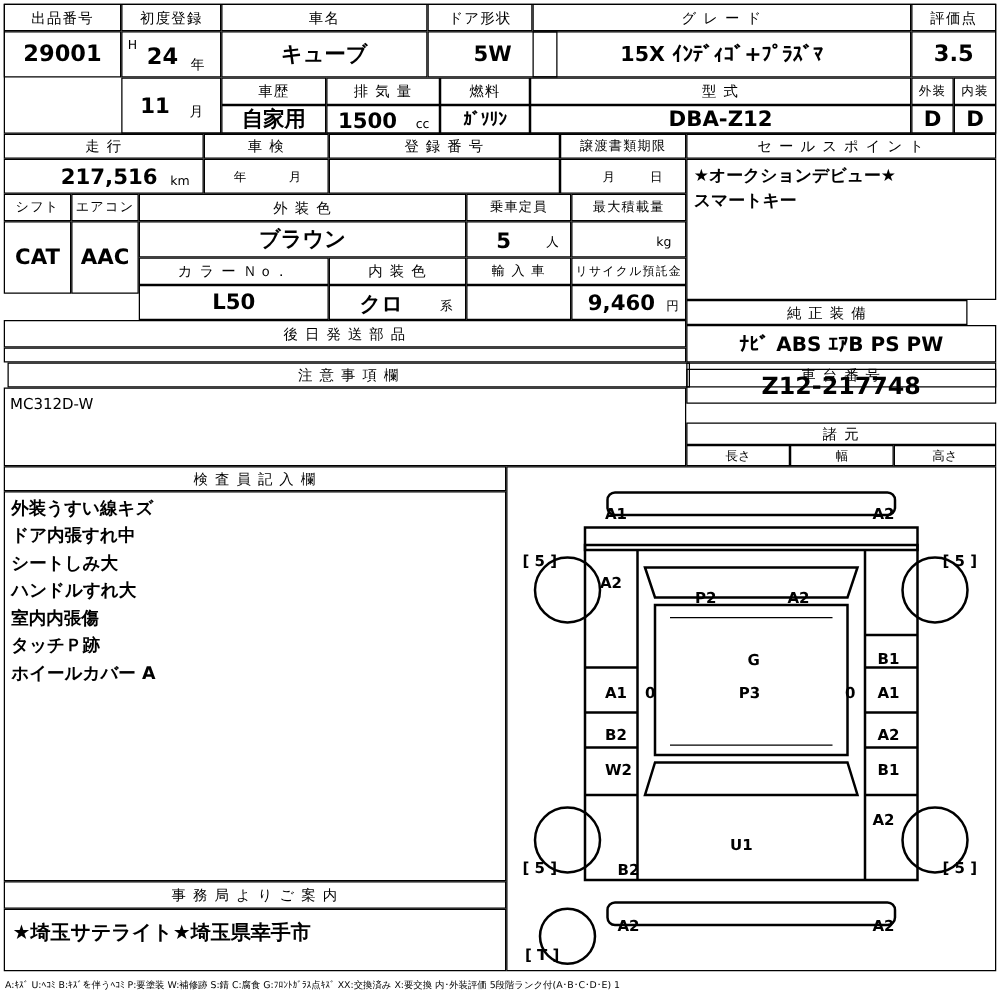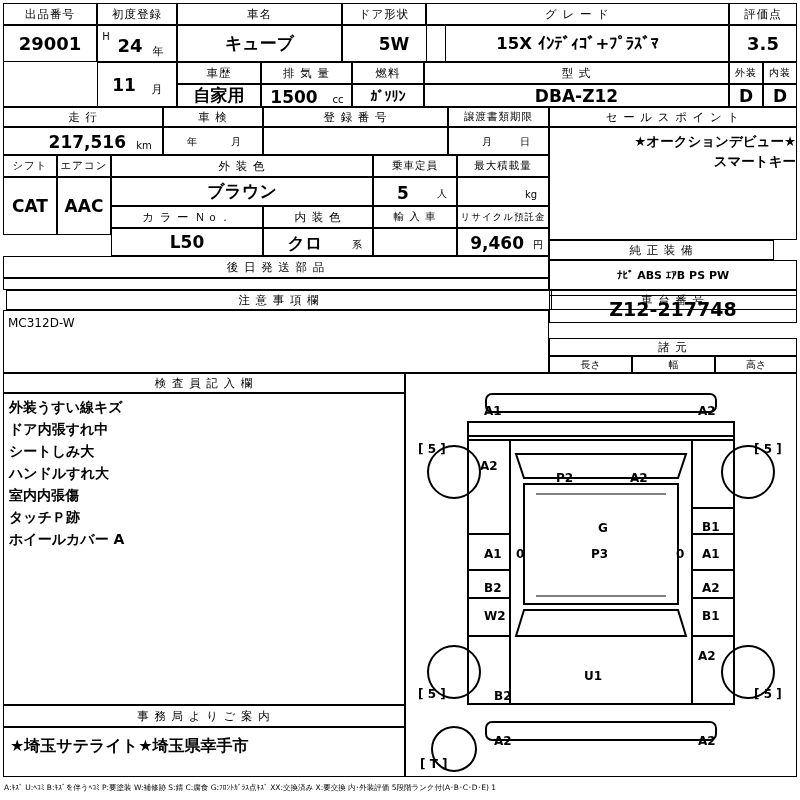--- a/index.html
+++ b/index.html
@@ -124,26 +124,26 @@
   <div class="bx" style="left:373px;top:228px;width:84px;height:28px;"></div>
   <div class="bx" style="left:457px;top:228px;width:92px;height:28px;">
     <div class="lbl med right" style="left:0;top:0;width:70px;height:28px;">9,460</div>
     <div class="lbl unit" style="left:70px;top:8px;width:20px;height:16px;">円</div>
   </div>
 
   <div class="bx lbl hdr" style="left:3px;top:256px;width:546px;height:22px;">後 日 発 送 部 品</div>
   <div class="bx" style="left:3px;top:278px;width:546px;height:12px;"></div>
 
   <div class="bx lbl hdr" style="left:549px;top:107px;width:248px;height:20px;">セ ー ル ス ポ イ ン ト</div>
-  <div class="bx" style="left:549px;top:127px;width:248px;height:113px;text-align:right;">
+  <div class="bx" style="left:549px;top:127px;width:248px;height:113px;">
     <div class="sales" style="left:0;top:4px;width:246px;">★オークションデビュー★</div>
     <div class="sales" style="left:0;top:24px;width:246px;">スマートキー</div>
   </div>
   <div class="bx lbl hdr" style="left:549px;top:240px;width:225px;height:20px;">純 正 装 備</div>
-  <div class="bx lbl" style="left:549px;top:260px;width:248px;height:30px;font-size:11px;font-weight:bold;">ﾅﾋﾞ ABS ｴｱB PS PW</div>
+  <div class="bx lbl" style="left:549px;top:260px;width:248px;height:30px;font-size:16px;font-weight:bold;">ﾅﾋﾞ ABS ｴｱB PS PW</div>
 
   <div class="bx lbl hdr" style="left:6px;top:290px;width:546px;height:20px;">注 意 事 項 欄</div>
   <div class="bx" style="left:3px;top:310px;width:546px;height:63px;">
     <div class="lbl left" style="left:0;top:3px;width:400px;height:18px;font-size:12px;">MC312D-W</div>
   </div>
 
   <div class="bx lbl hdr" style="left:549px;top:290px;width:248px;height:20px;">車 台 番 号</div>
   <div class="bx lbl" style="left:549px;top:295px;width:248px;height:28px;font-size:19px;font-weight:bold;">Z12-217748</div>
   <div class="bx lbl hdr" style="left:549px;top:338px;width:248px;height:18px;">諸 元</div>
   <div class="bx lbl sm" style="left:549px;top:356px;width:83px;height:17px;">長さ</div>

